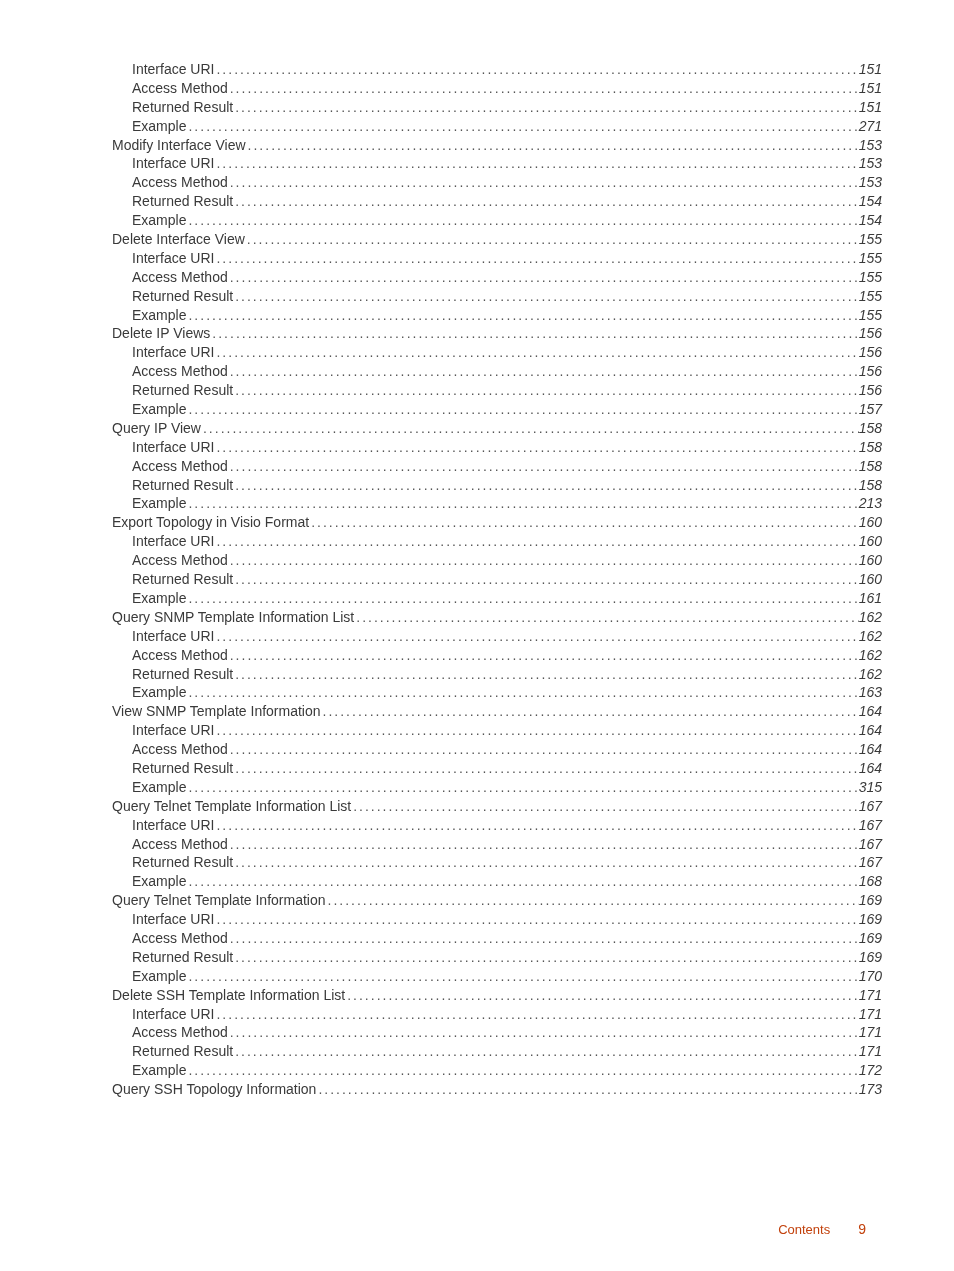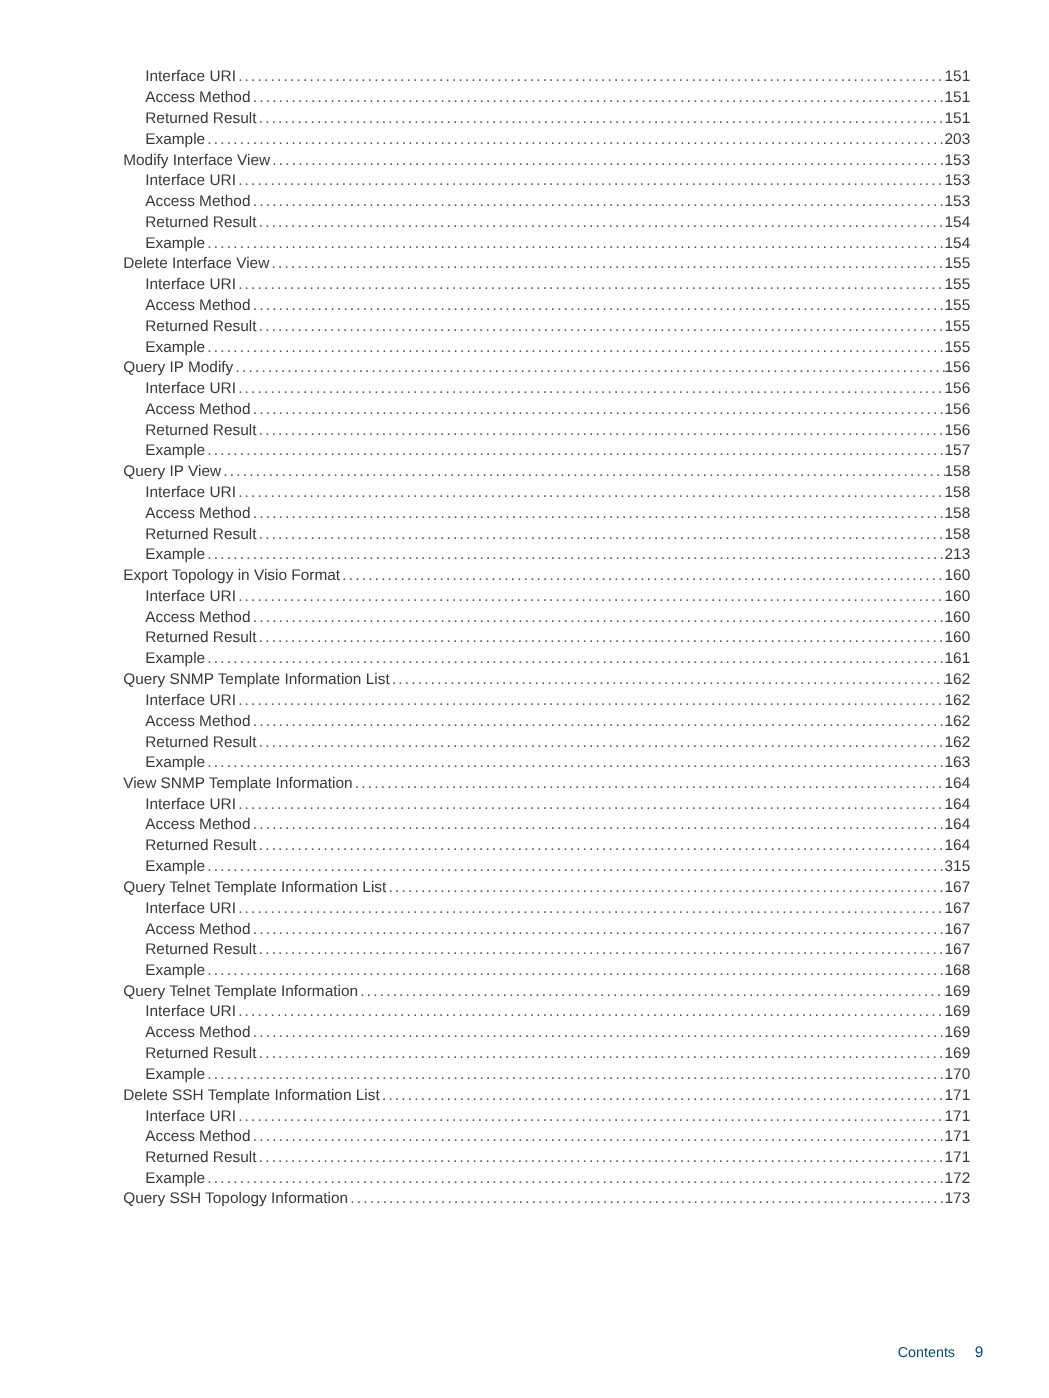--- a/index.html
+++ b/index.html
@@ -31,32 +31,33 @@
   }
   .toc-dots {
     flex: 1 1 auto;
     overflow: hidden;
     letter-spacing: 2px;
     color: #555;
     padding: 0 2px;
   }
   .toc-page {
     flex: 0 0 auto;
+    font-style: italic;
   }
   .indent-1 { padding-left: 40px; align-items: center; }
   .indent-2 { padding-left: 60px; }
   .footer {
     position: absolute;
     bottom: 34px;
-    right: 60px;
+    right: 88px;
     font-size: 13px;
-    color: #0c4a6e;
+    color: #c2410c;
     display: flex;
     align-items: baseline;
-    gap: 18px;
+    gap: 28px;
   }
   .footer .label { }
   .footer .num { font-size: 14px; }
 </style>
 </head>
 <body>
 
 <div class="page">
 
   <div class="toc" id="toc">
@@ -71,21 +72,21 @@
         <span class="toc-page">151</span>
       </div>
       <div class="toc-line indent-2">
         <span class="toc-title">Returned Result</span>
         <span class="toc-dots">............................................................................................................................................................................................................................................................................................................</span>
         <span class="toc-page">151</span>
       </div>
       <div class="toc-line indent-2">
         <span class="toc-title">Example</span>
         <span class="toc-dots">............................................................................................................................................................................................................................................................................................................</span>
-        <span class="toc-page">203</span>
+        <span class="toc-page">271</span>
       </div>
       <div class="toc-line indent-1">
         <span class="toc-title">Modify Interface View</span>
         <span class="toc-dots">............................................................................................................................................................................................................................................................................................................</span>
         <span class="toc-page">153</span>
       </div>
       <div class="toc-line indent-2">
         <span class="toc-title">Interface URI</span>
         <span class="toc-dots">............................................................................................................................................................................................................................................................................................................</span>
         <span class="toc-page">153</span>
@@ -124,21 +125,21 @@
         <span class="toc-title">Returned Result</span>
         <span class="toc-dots">............................................................................................................................................................................................................................................................................................................</span>
         <span class="toc-page">155</span>
       </div>
       <div class="toc-line indent-2">
         <span class="toc-title">Example</span>
         <span class="toc-dots">............................................................................................................................................................................................................................................................................................................</span>
         <span class="toc-page">155</span>
       </div>
       <div class="toc-line indent-1">
-        <span class="toc-title">Query IP Modify</span>
+        <span class="toc-title">Delete IP Views</span>
         <span class="toc-dots">............................................................................................................................................................................................................................................................................................................</span>
         <span class="toc-page">156</span>
       </div>
       <div class="toc-line indent-2">
         <span class="toc-title">Interface URI</span>
         <span class="toc-dots">............................................................................................................................................................................................................................................................................................................</span>
         <span class="toc-page">156</span>
       </div>
       <div class="toc-line indent-2">
         <span class="toc-title">Access Method</span>

